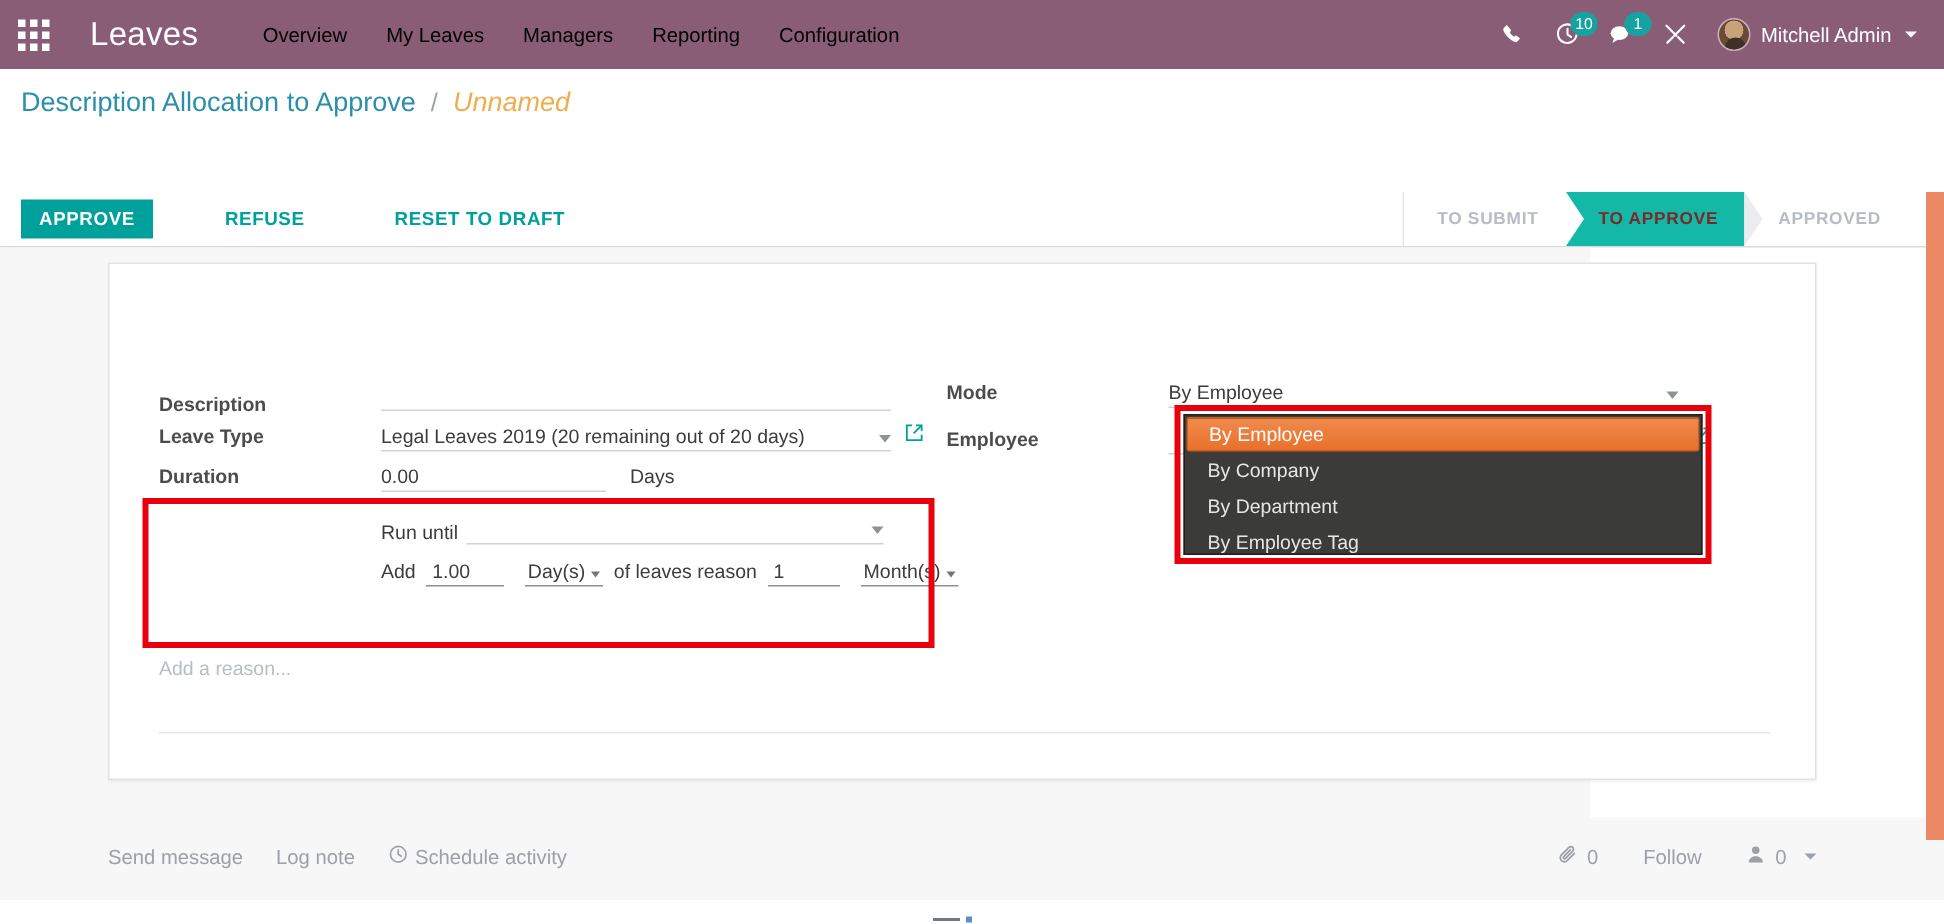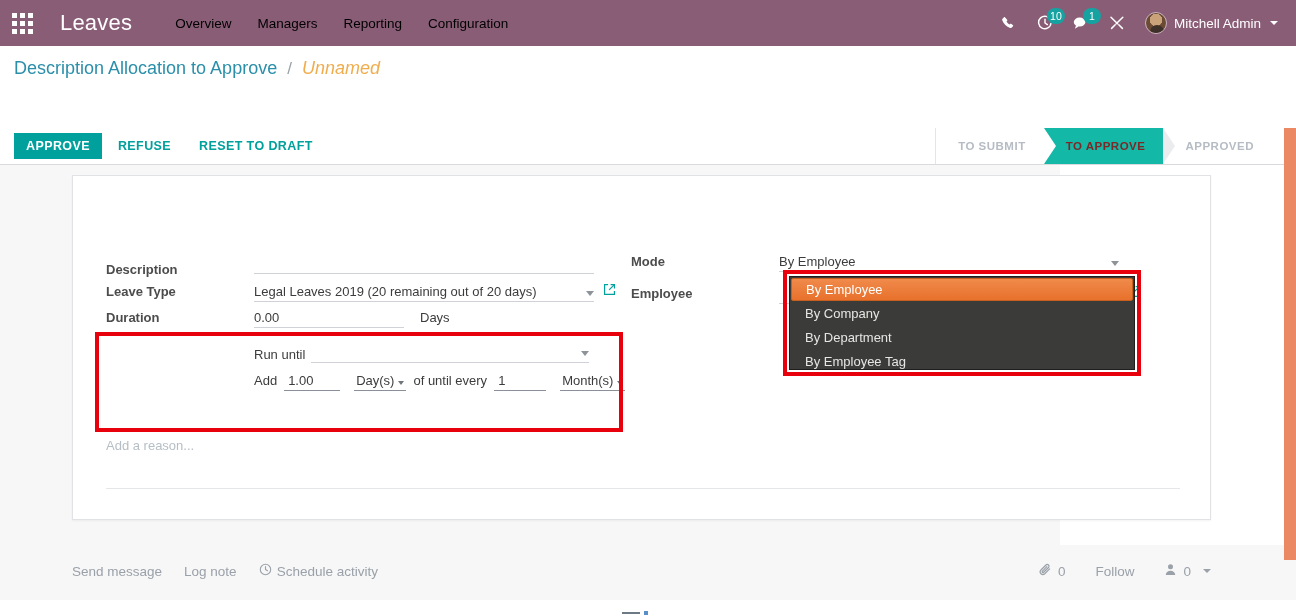--- a/index.html
+++ b/index.html
@@ -105,21 +105,21 @@
     color: #00a09d; background: transparent; border: none;
     font-size: 12.5px; font-weight: bold; letter-spacing: .4px;
     padding: 7px 14px; margin-left: 6px; cursor: pointer;
   }
 
   
   .statusbar {
     position: absolute; top: 128px; left: 0;
     width: 1296px; height: 37px;
     background: #fff; border-bottom: 1px solid #d8dadd;
-    display: flex; align-items: center;
+    display: flex; align-items: center; gap: 32px;
   }
   .sb-btn {
     font-size: 12.5px; font-weight: bold; letter-spacing: .4px;
     color: #00a09d; background: transparent; border: none;
     padding: 6px 12px; cursor: pointer; white-space: nowrap;
   }
   .sb-btn.primary { background: #00a09d; color: #fff; margin-left: 14px; }
   .sb-btn.link { margin-left: 4px; }
   .pipeline {
     margin-left: auto; display: flex; align-items: stretch;
@@ -327,20 +327,21 @@
         <i></i>
         <i></i>
         <i></i>
         <i></i>
         <i></i>
       </div>
   </div>
   <div class="brand">Leaves</div>
   <div class="nav-menu">
     <div class="nav-item">Overview</div>
+    <div class="nav-item">My Leaves</div>
     <div class="nav-item">Managers</div>
     <div class="nav-item">Reporting</div>
     <div class="nav-item">Configuration</div>
   </div>
 
   <div class="nav-right">
     <div class="nav-ico">
       <svg width="15" height="15" viewBox="0 0 16 16" fill="#fff">
         <path d="M3.2 1.2 1.6 2.9c-.4.4-.5 1-.3 1.5C2.7 8.1 6 11.4 9.7 12.8c.5.2 1.1.1 1.5-.3l1.6-1.6c.3-.3.3-.7 0-1l-2-1.6c-.3-.2-.6-.2-.9 0l-.9.7c-1.3-.7-2.4-1.8-3.1-3.1l.7-.9c.2-.3.2-.7 0-.9L4.2 1.2c-.3-.3-.7-.3-1 0z"></path>
       </svg>
@@ -440,21 +441,21 @@
             </span>
           </div>
 
           <div class="add-row">
             <span class="t">Add</span>
             <span class="mini-in w-num">1.00</span>
             <span class="mini-sel">
               <span>Day(s)</span>
               <span class="c"></span>
             </span>
-            <span class="t">of until every</span>
+            <span class="t">of leaves reason</span>
             <span class="mini-in w-num2">1</span>
             <span class="mini-sel">
               <span>Month(s)</span>
               <span class="c"></span>
             </span>
           </div>
         </div>
       </div>
 
       <div class="fgroup col-right">

